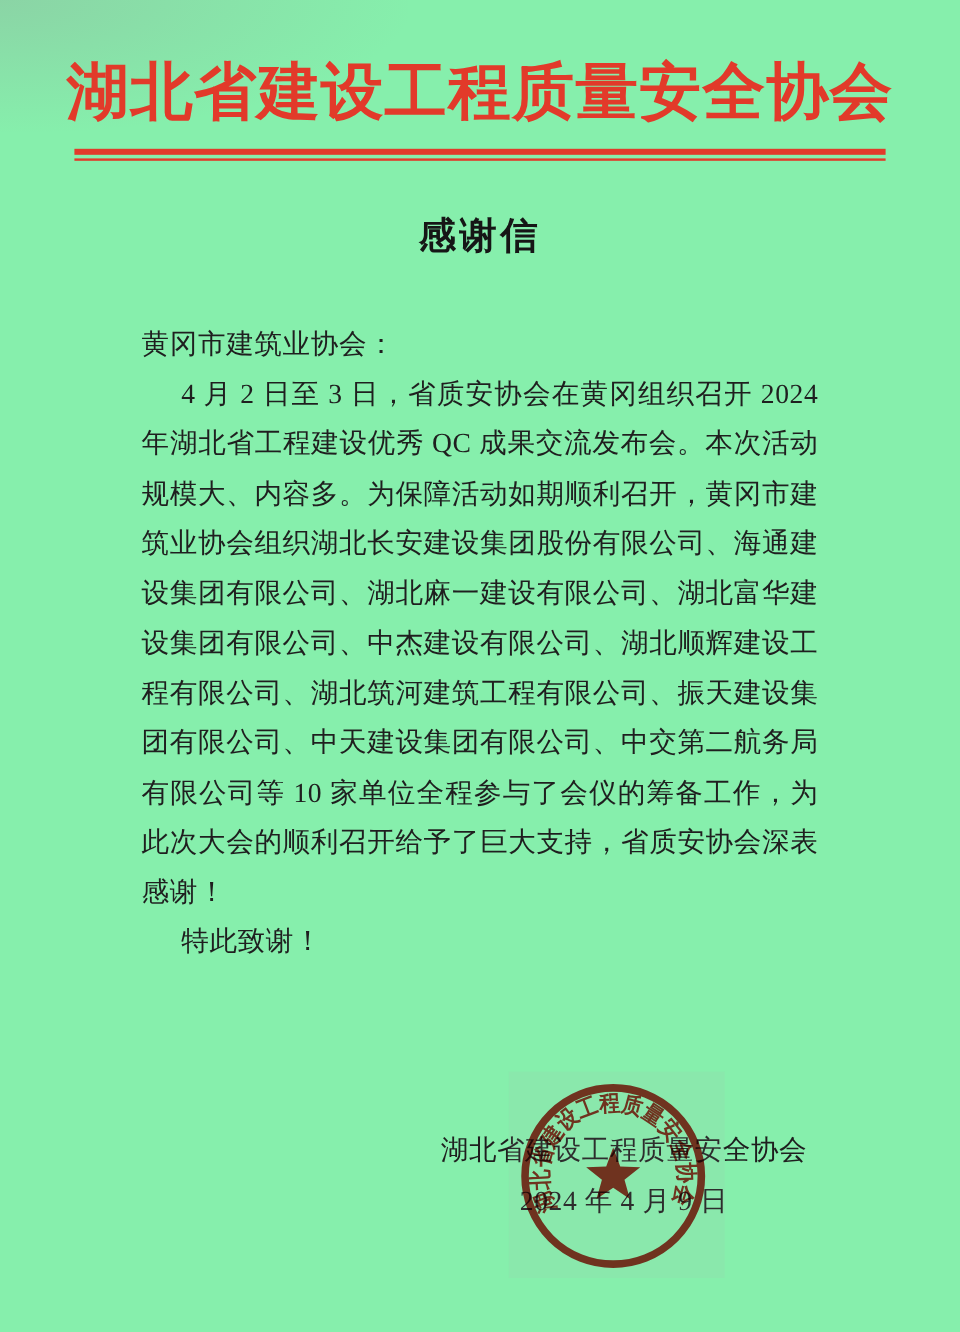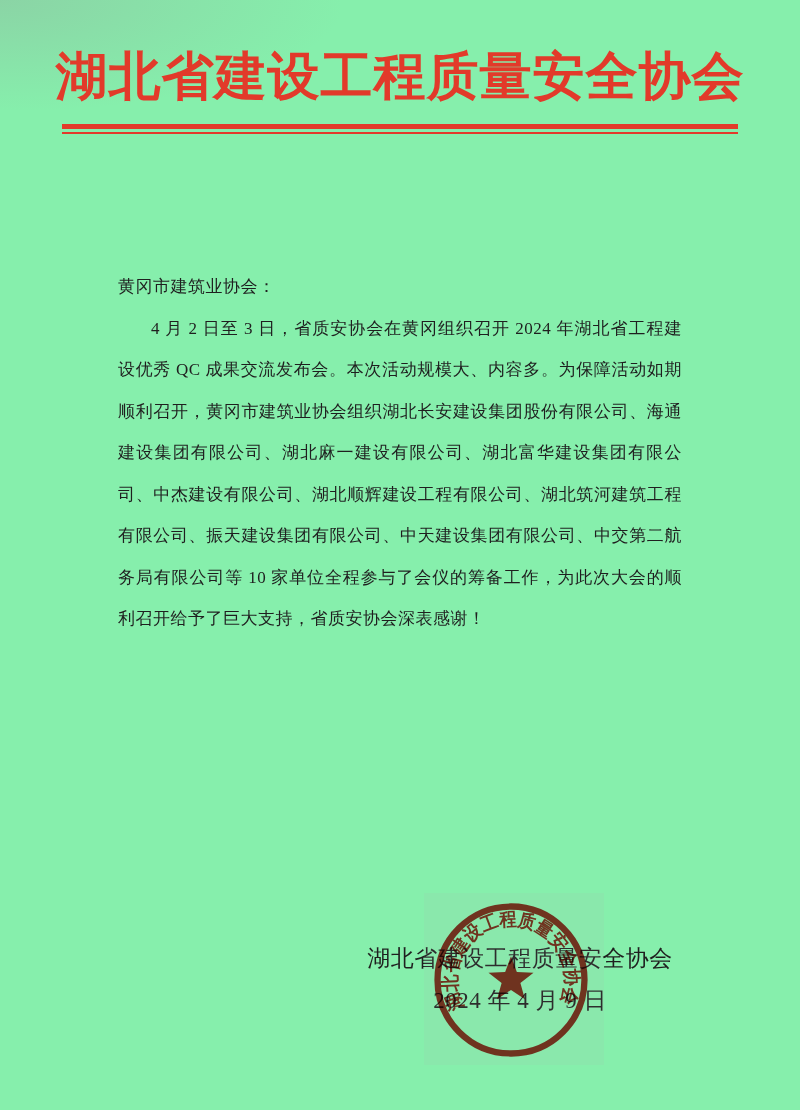--- a/index.html
+++ b/index.html
@@ -31,21 +31,21 @@
 
   .doc-title {
     position:absolute; top:176px; left:0; width:100%;
     margin:0; text-align:center;
     font-size:31px; font-weight:bold;
     color:#161616; letter-spacing:3px;
   }
 
   .body-text {
     position:absolute; top:266px; left:118px; width:564px;
-    font-size:17px; line-height:41.5px;
+    font-size:23px; line-height:41.5px;
     color:#1f1f1f; letter-spacing:.5px;
     text-align:justify;
   }
   .body-text p { margin:0; text-indent:33px; }
   .body-text p.salutation { text-indent:0; }
 
   .signature-block {
     position:absolute; top:938px; left:359px; width:322px;
     text-align:center;
     font-size:23px; line-height:42px;
@@ -70,24 +70,26 @@
 
 <div class="page">
 
   <h1 class="letterhead-name">湖北省建设工程质量安全协会</h1>
 
   <div class="divider">
     <div class="rule-thick"></div>
     <div class="rule-thin"></div>
   </div>
 
+  <h2 class="doc-title">感谢信</h2>
 
   <div class="body-text">
     <p class="salutation">黄冈市建筑业协会：</p>
     <p class="para">4 月 2 日至 3 日，省质安协会在黄冈组织召开 2024 年湖北省工程建设优秀 QC 成果交流发布会。本次活动规模大、内容多。为保障活动如期顺利召开，黄冈市建筑业协会组织湖北长安建设集团股份有限公司、海通建设集团有限公司、湖北麻一建设有限公司、湖北富华建设集团有限公司、中杰建设有限公司、湖北顺辉建设工程有限公司、湖北筑河建筑工程有限公司、振天建设集团有限公司、中天建设集团有限公司、中交第二航务局有限公司等 10 家单位全程参与了会仪的筹备工作，为此次大会的顺利召开给予了巨大支持，省质安协会深表感谢！</p>
+    <p class="para">特此致谢！</p>
   </div>
 
   <div class="signature-block">
     <div>湖北省建设工程质量安全协会</div>
     <div>2024 年 4 月 9 日</div>
   </div>
 
   <div class="seal-backing"></div>
 
   <svg class="seal" viewBox="0 0 200 200" xmlns="http://www.w3.org/2000/svg">

